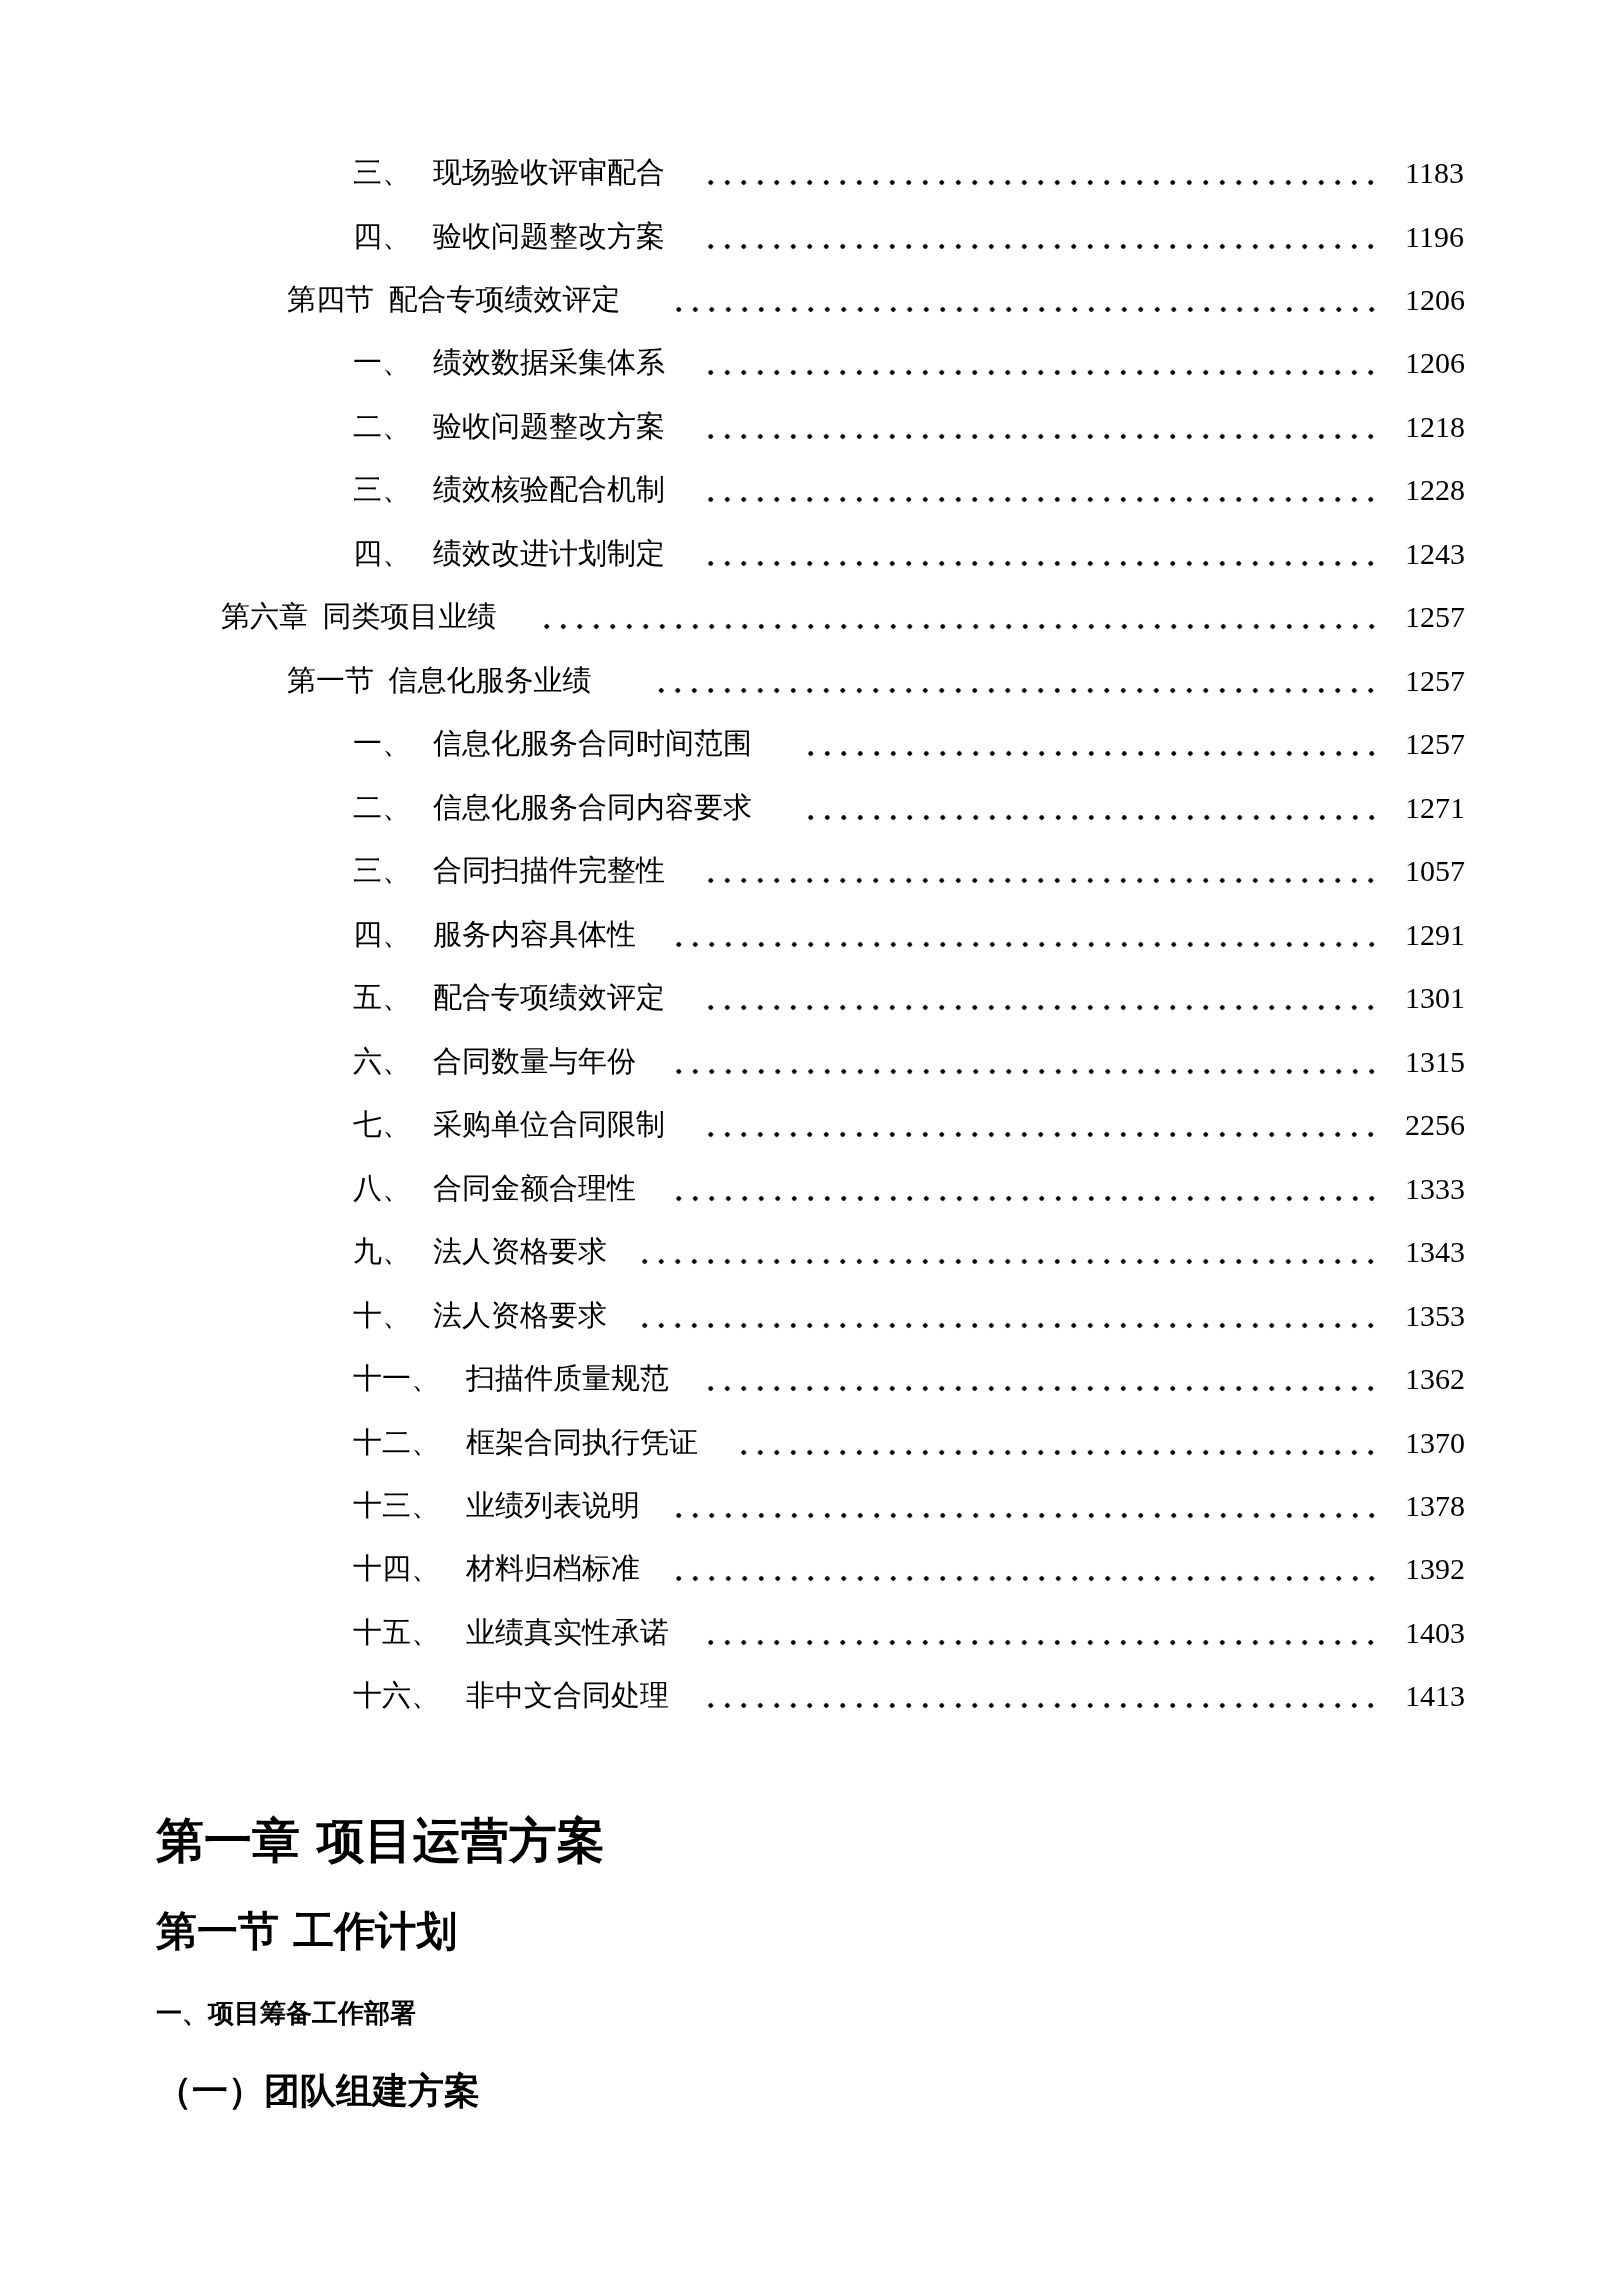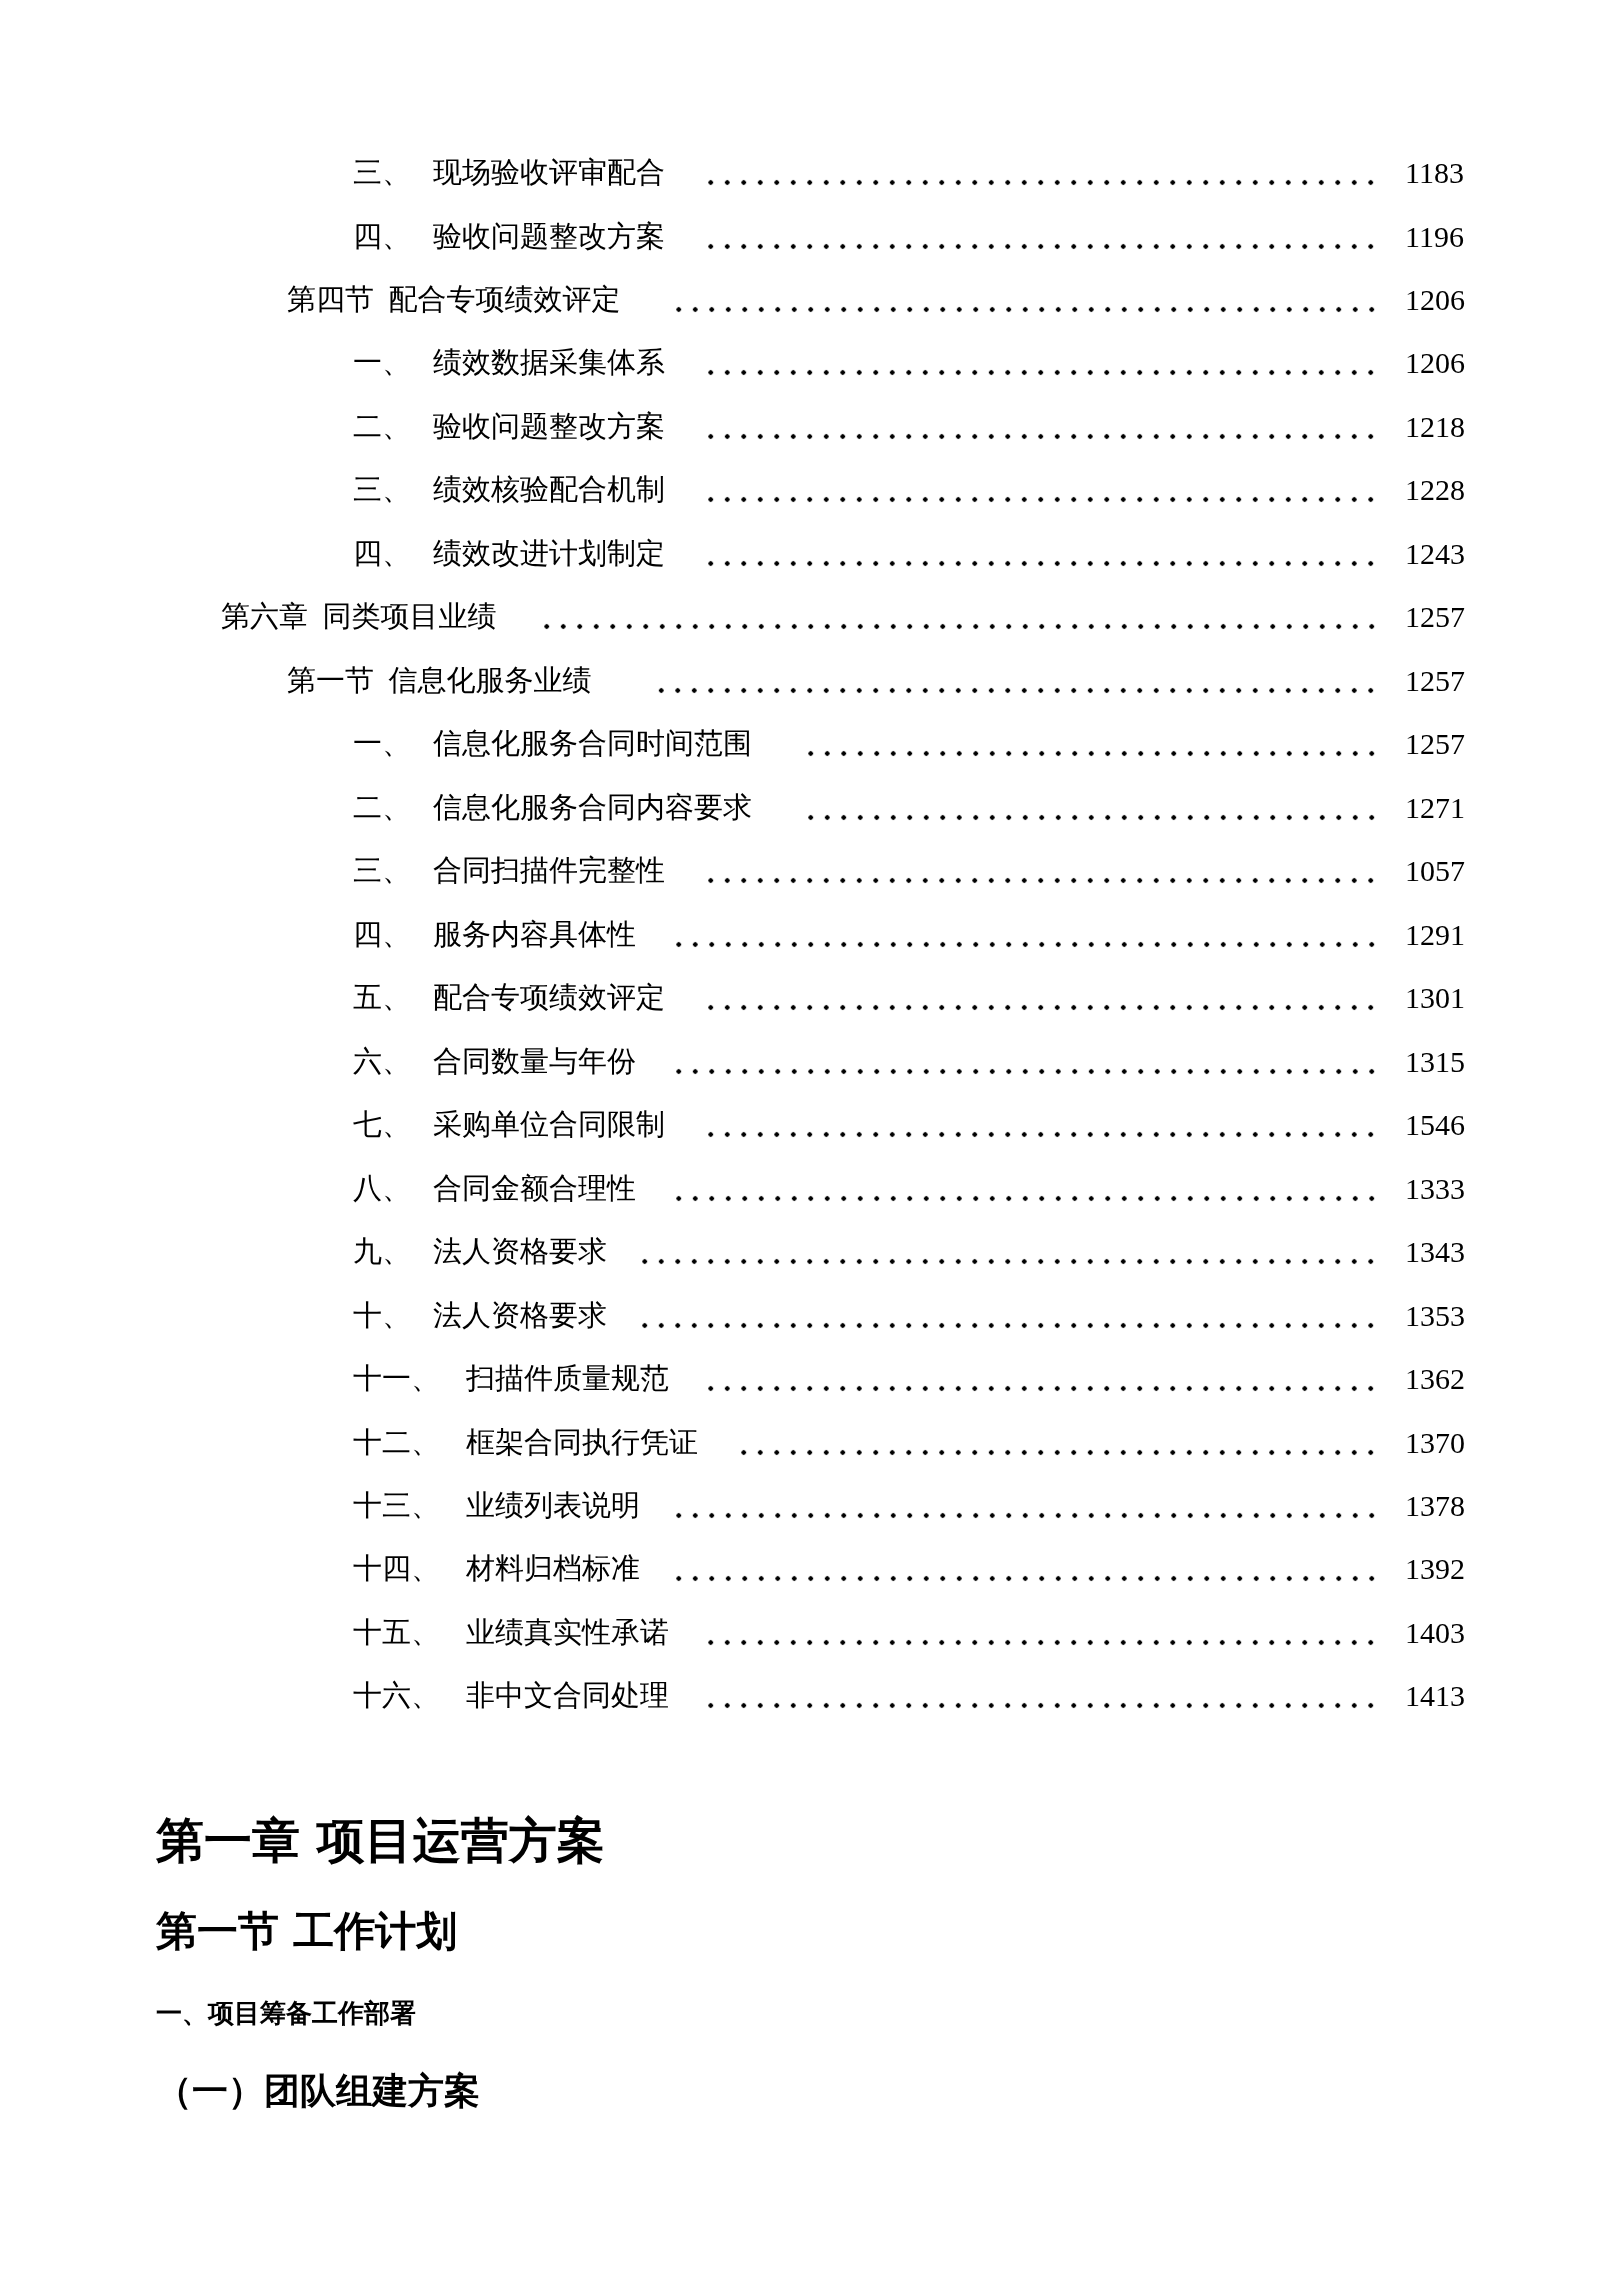--- a/index.html
+++ b/index.html
@@ -108,21 +108,21 @@
       <span class="page-num">1301</span>
     </div>
     <div class="toc-row lvl3" style="top:1046px">
       <span class="label"><span class="num-prefix">六、</span><span class="title">合同数量与年份</span></span>
       <span class="leader" style="left:673px;width:707px"></span>
       <span class="page-num">1315</span>
     </div>
     <div class="toc-row lvl3" style="top:1109px">
       <span class="label"><span class="num-prefix">七、</span><span class="title">采购单位合同限制</span></span>
       <span class="leader" style="left:705px;width:674px"></span>
-      <span class="page-num">1546</span>
+      <span class="page-num">2256</span>
     </div>
     <div class="toc-row lvl3" style="top:1173px">
       <span class="label"><span class="num-prefix">八、</span><span class="title">合同金额合理性</span></span>
       <span class="leader" style="left:673px;width:707px"></span>
       <span class="page-num">1333</span>
     </div>
     <div class="toc-row lvl3" style="top:1236px">
       <span class="label"><span class="num-prefix">九、</span><span class="title">法人资格要求</span></span>
       <span class="leader" style="left:640px;width:739px"></span>
       <span class="page-num">1343</span>

